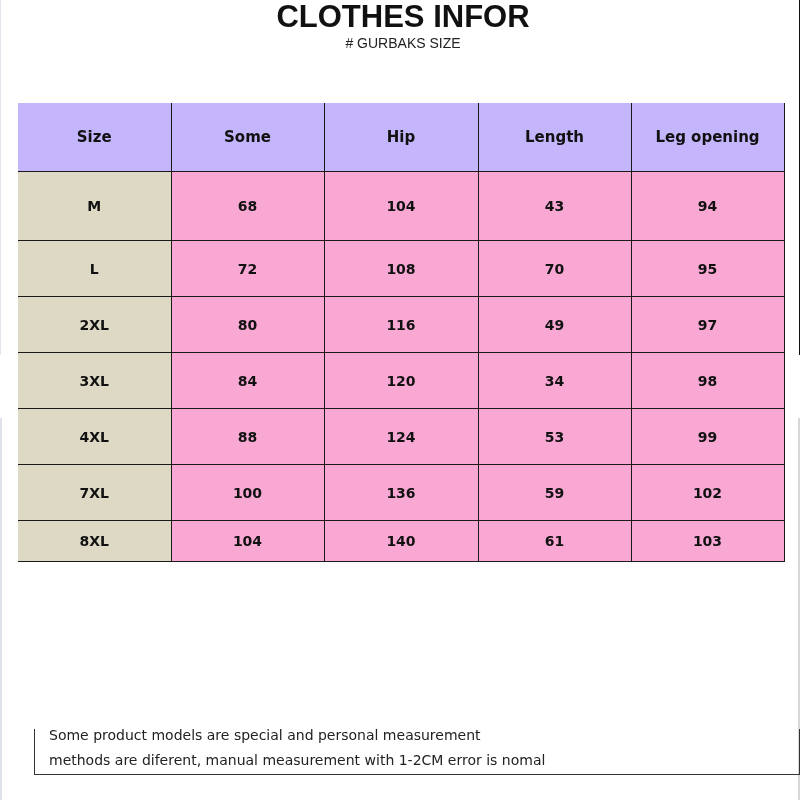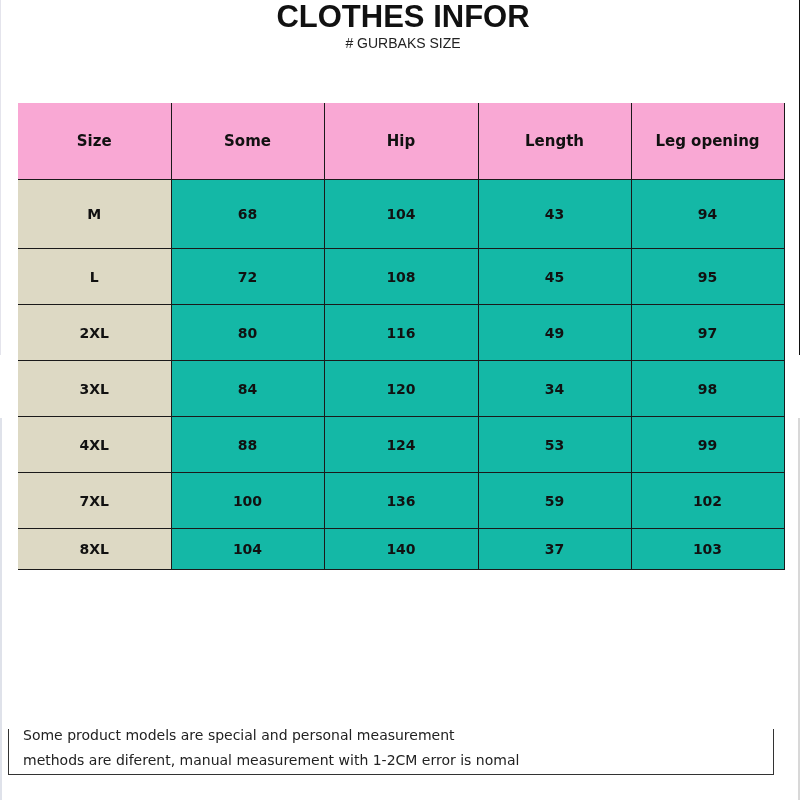--- a/index.html
+++ b/index.html
@@ -81,41 +81,41 @@
     .size-table th, .size-table td {
       border: 1.5px solid #1a1a1a;
       text-align: center;
       vertical-align: middle;
       font-family: "DejaVu Sans", sans-serif;
       font-weight: bold;
       color: #111;
       padding: 0;
     }
     .size-table th {
+      background: #c4b5fd;
+      font-size: 15px;
+      height: 68px;
+    }
+    .size-table td {
       background: #f9a8d4;
-      font-size: 15px;
-      height: 76px;
-    }
-    .size-table td {
-      background: #14b8a6;
       font-size: 14px;
     }
     .size-table td.size-cell {
       background: #ddd9c4;
     }
     .size-table tr.row-0 td { height: 68px; }
     .size-table tr.row-n td { height: 55px; }
     .size-table tr.row-last td { height: 40px; }
     .size-table th:first-child, .size-table td:first-child {
       border-left: none;
     }
     .size-table tr.header th { border-top: none; }
     .note-box {
       position: absolute;
-      left: 8px;
+      left: 34px;
       top: 729px;
       width: 764px;
       height: 45px;
       border: 1.5px solid #333;
       border-top: none;
       box-sizing: content-box;
       text-align: right;
     }
     .note-line {
       position: absolute;
@@ -159,21 +159,21 @@
     <td class="size-cell">M</td>
     <td>68</td>
     <td>104</td>
     <td>43</td>
     <td>94</td>
   </tr>
   <tr class="row-n">
     <td class="size-cell">L</td>
     <td>72</td>
     <td>108</td>
-    <td>45</td>
+    <td>70</td>
     <td>95</td>
   </tr>
   <tr class="row-n">
     <td class="size-cell">2XL</td>
     <td>80</td>
     <td>116</td>
     <td>49</td>
     <td>97</td>
   </tr>
   <tr class="row-n">
@@ -194,21 +194,21 @@
     <td class="size-cell">7XL</td>
     <td>100</td>
     <td>136</td>
     <td>59</td>
     <td>102</td>
   </tr>
   <tr class="row-last">
     <td class="size-cell">8XL</td>
     <td>104</td>
     <td>140</td>
-    <td>37</td>
+    <td>61</td>
     <td>103</td>
   </tr>
 </tbody>
   </table>
 
 <div class="note-box">
   <div class="note-line l1">Some product models are special and personal measurement</div>
   <div class="note-line l2">methods are diferent, manual measurement with 1-2CM error is nomal</div>
 </div>
 

